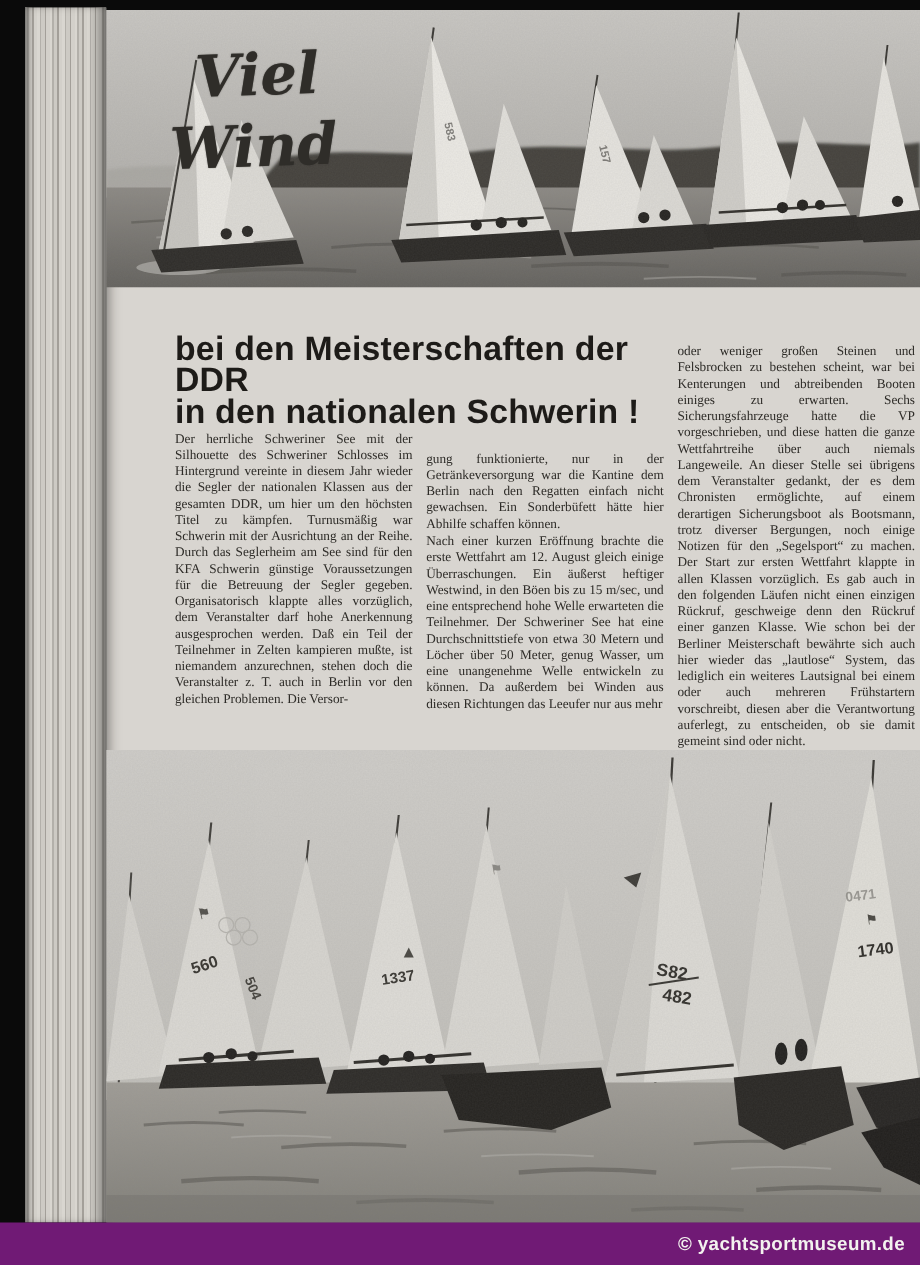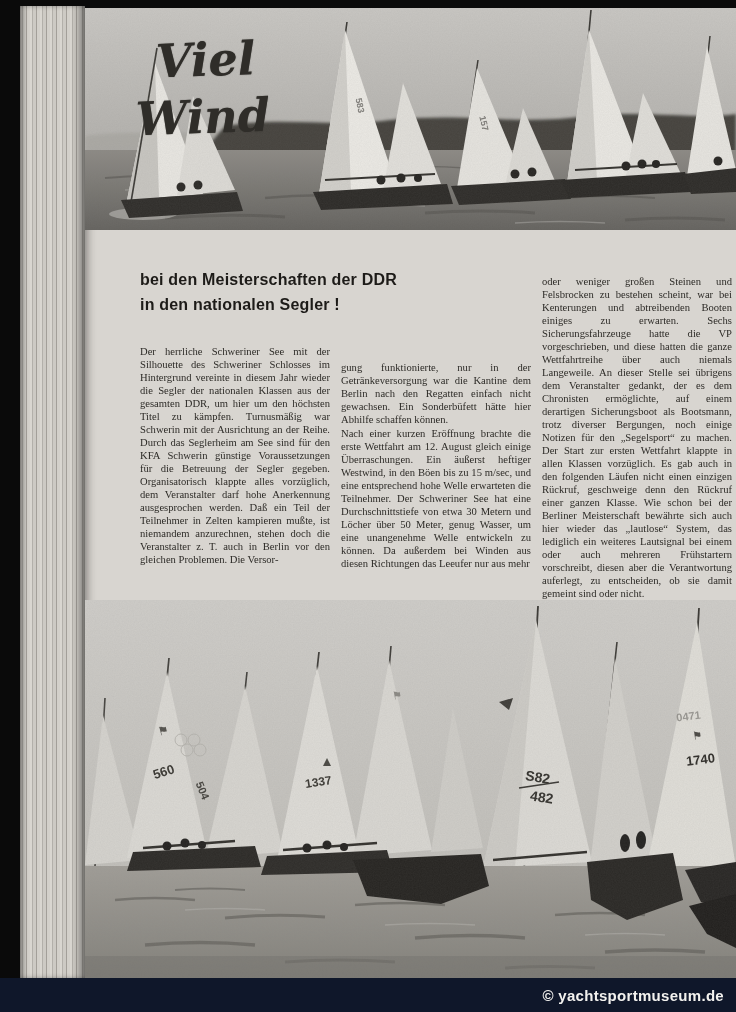--- a/index.html
+++ b/index.html
@@ -30,35 +30,35 @@
     font-family:"DejaVu Serif",serif;font-style:italic;font-weight:bold;
     font-size:46px;line-height:57px;color:#2f2d29;
     transform:rotate(-2deg);
     text-shadow:0 0 1px rgba(47,45,41,.75);
   }
   .script-title .l1{display:block;padding-left:22px;}
   .script-title .l2{display:block;padding-left:0;}
   .headline{
     position:absolute;top:259px;left:55px;width:410px;
     font-family:"Liberation Sans",sans-serif;font-weight:bold;
-    font-size:16px;line-height:25px;color:#1d1b18;letter-spacing:.2px;
+    font-size:27px;line-height:25px;color:#1d1b18;letter-spacing:.2px;
   }
   .article{position:absolute;top:263px;left:55px;width:592px;}
   .col{
     position:absolute;width:190px;
     font-family:"Liberation Serif",serif;
     font-size:10.6px;line-height:13px;text-align:justify;color:#2d2b27;
   }
   .col p{margin:0;}
   .col p + p{margin-top:1px;}
   .col1{left:0;top:74px;}
   .col2{left:201px;top:90px;}
   .col3{left:402px;top:4px;}
   .footer-bar{
-    position:absolute;left:0;top:978px;width:736px;height:34px;background:#0f172a;
+    position:absolute;left:0;top:978px;width:736px;height:34px;background:#701a75;
     display:flex;align-items:center;justify-content:flex-end;
     padding-right:12px;box-sizing:border-box;z-index:5;
   }
   .watermark{
     color:#f3f2ef;font-family:"Liberation Sans",sans-serif;
     font-weight:bold;font-size:15px;letter-spacing:.3px;
   }
   .sailnum{font-family:"Liberation Sans",sans-serif;font-weight:bold;}
 </style>
 </head>
@@ -163,21 +163,21 @@
       <rect width="651" height="222" filter="url(#grain)" opacity="0.14"></rect>
     </svg>
 
     <div class="script-title">
       <span class="l1">Viel</span>
       <span class="l2">Wind</span>
     </div>
 
     <div class="headline">
       <div>bei den Meisterschaften der DDR</div>
-      <div>in den nationalen Segler !</div>
+      <div>in den nationalen Schwerin !</div>
     </div>
 
     <div class="article">
       <div class="col col1">
         <p>Der herrliche Schweriner See mit der Silhouette des Schweriner Schlosses im Hintergrund vereinte in diesem Jahr wieder die Segler der nationalen Klassen aus der gesamten DDR, um hier um den höchsten Titel zu kämpfen. Turnusmäßig war Schwerin mit der Ausrichtung an der Reihe. Durch das Seglerheim am See sind für den KFA Schwerin günstige Voraussetzungen für die Betreuung der Segler gegeben. Organisatorisch klappte alles vorzüglich, dem Veranstalter darf hohe Anerkennung ausgesprochen werden. Daß ein Teil der Teilnehmer in Zelten kampieren mußte, ist niemandem anzurechnen, stehen doch die Veranstalter z. T. auch in Berlin vor den gleichen Problemen. Die Versor-</p>
       </div>
       <div class="col col2">
         <p>gung funktionierte, nur in der Getränkeversorgung war die Kantine dem Berlin nach den Regatten einfach nicht gewachsen. Ein Sonderbüfett hätte hier Abhilfe schaffen können.</p>
         <p>Nach einer kurzen Eröffnung brachte die erste Wettfahrt am 12. August gleich einige Überraschungen. Ein äußerst heftiger Westwind, in den Böen bis zu 15 m/sec, und eine entsprechend hohe Welle erwarteten die Teilnehmer. Der Schweriner See hat eine Durchschnittstiefe von etwa 30 Metern und Löcher über 50 Meter, genug Wasser, um eine unangenehme Welle entwickeln zu können. Da außerdem bei Winden aus diesen Richtungen das Leeufer nur aus mehr</p>
       </div>

